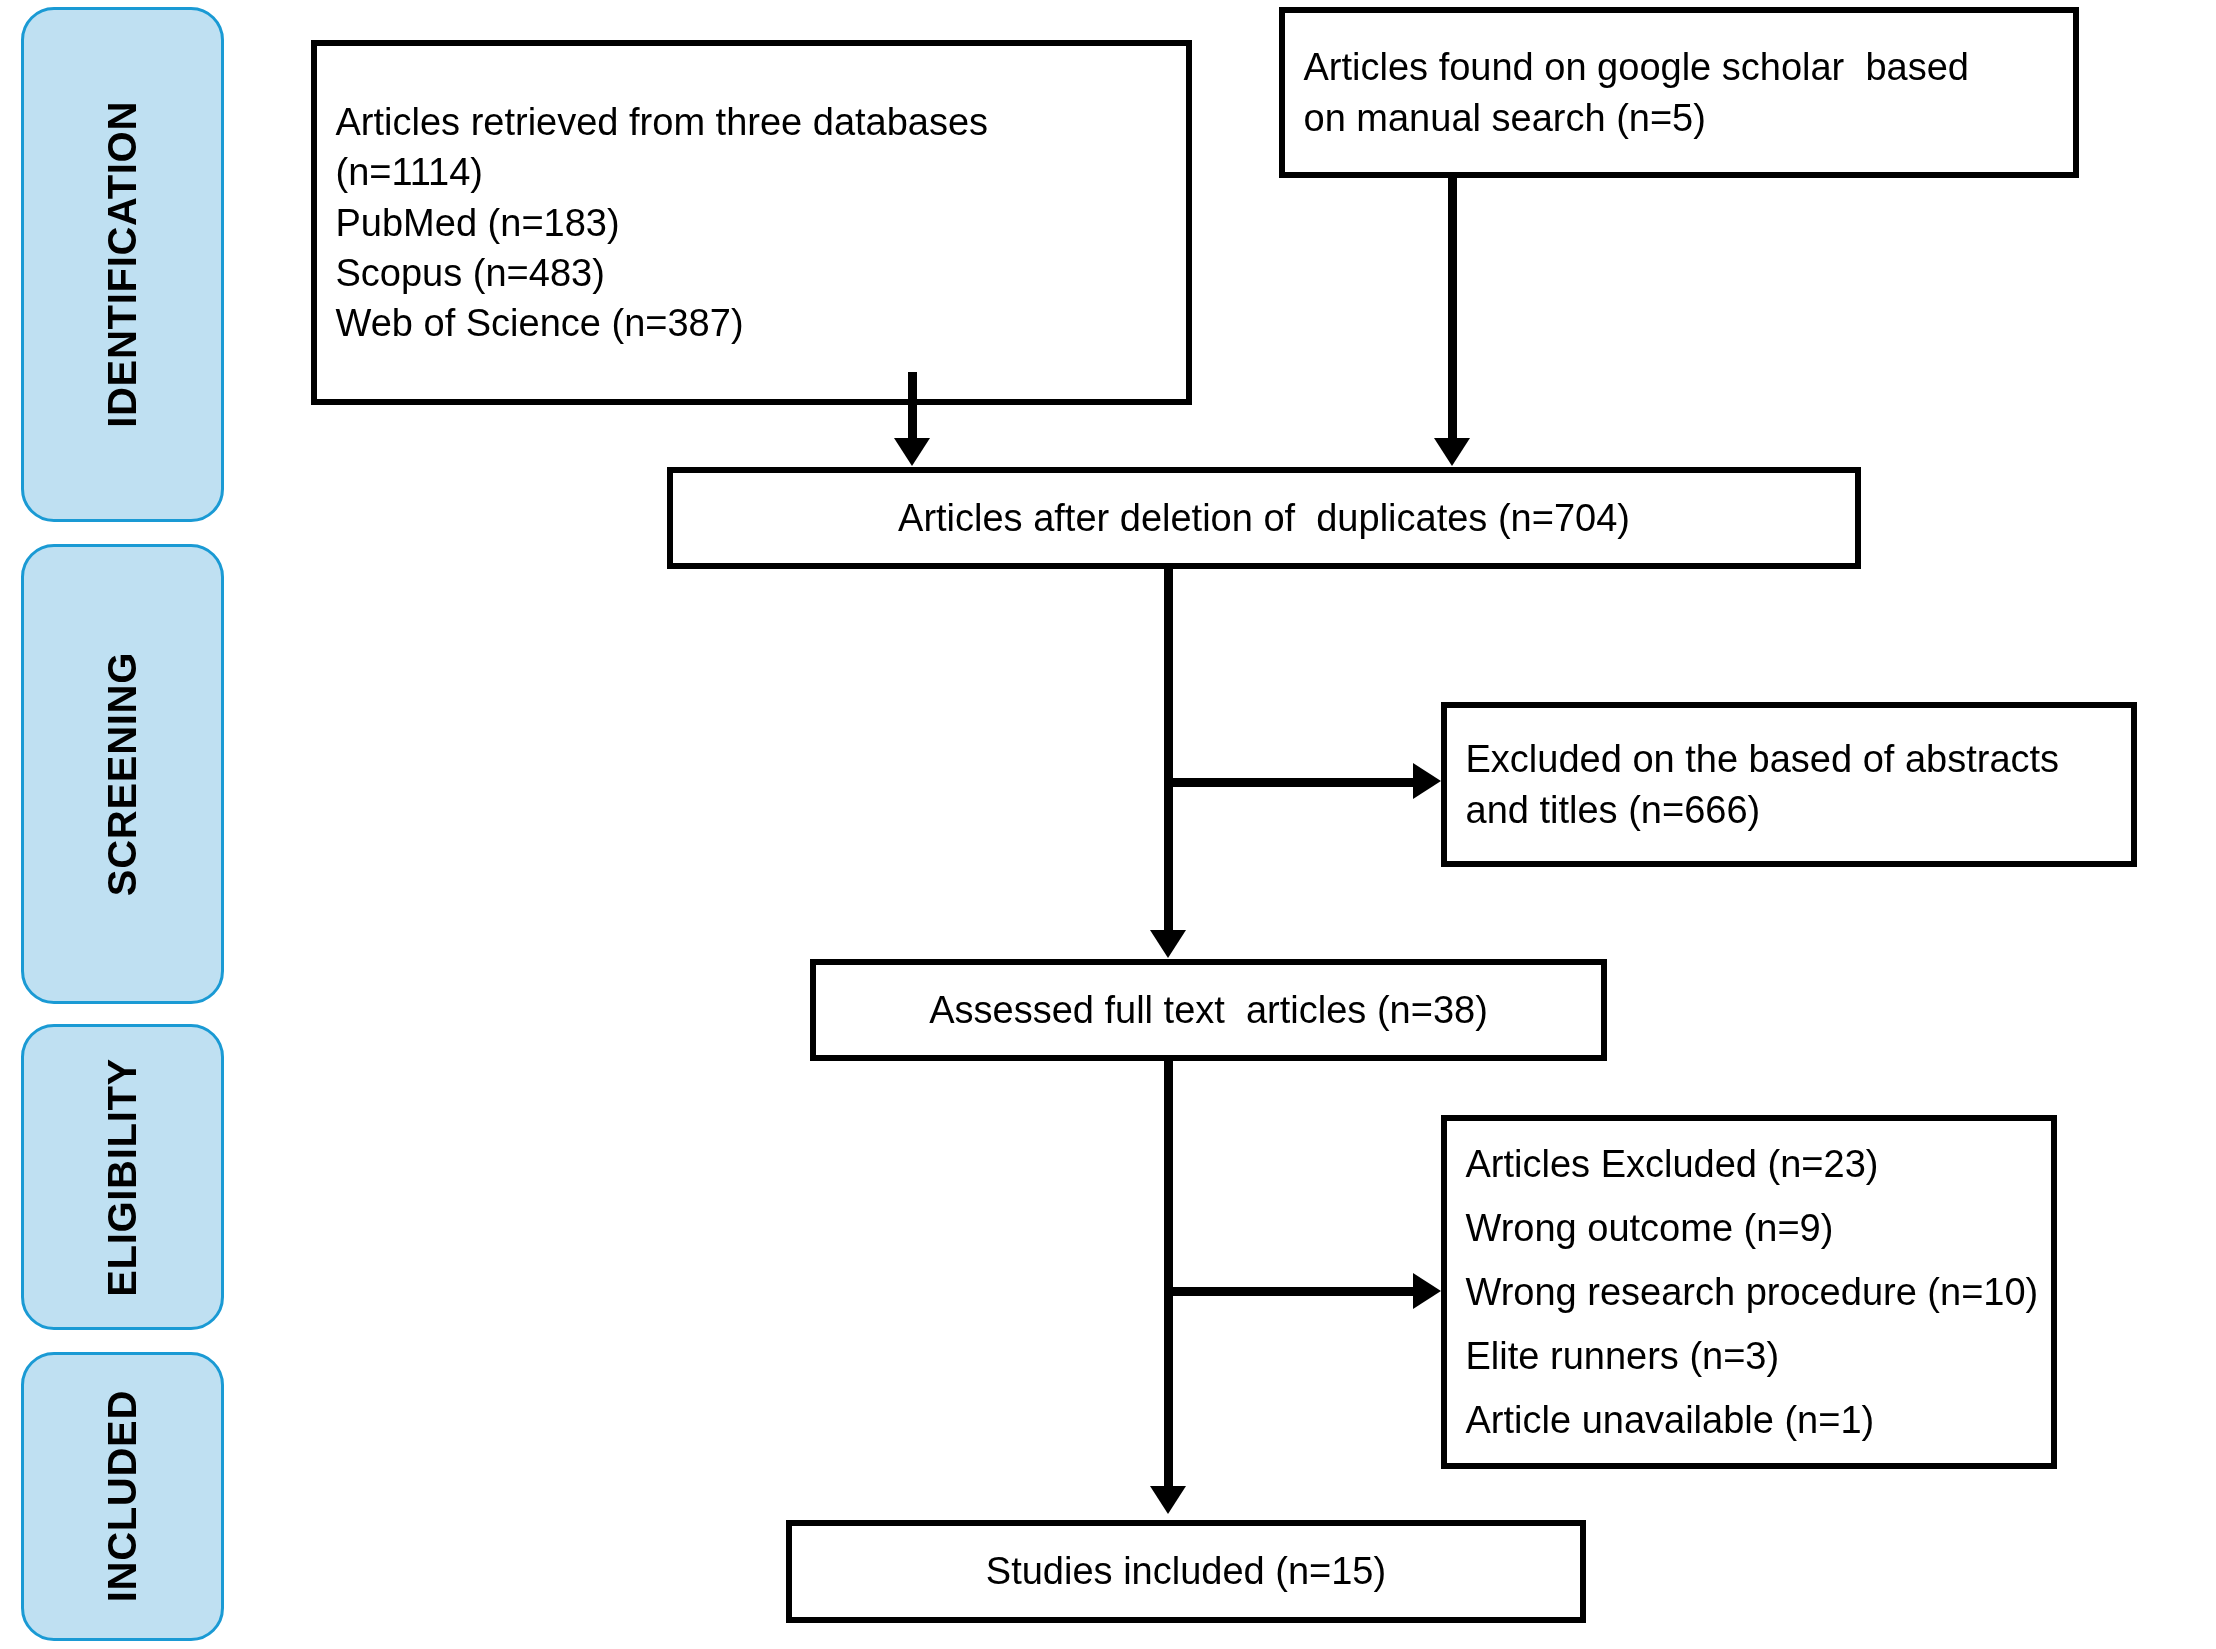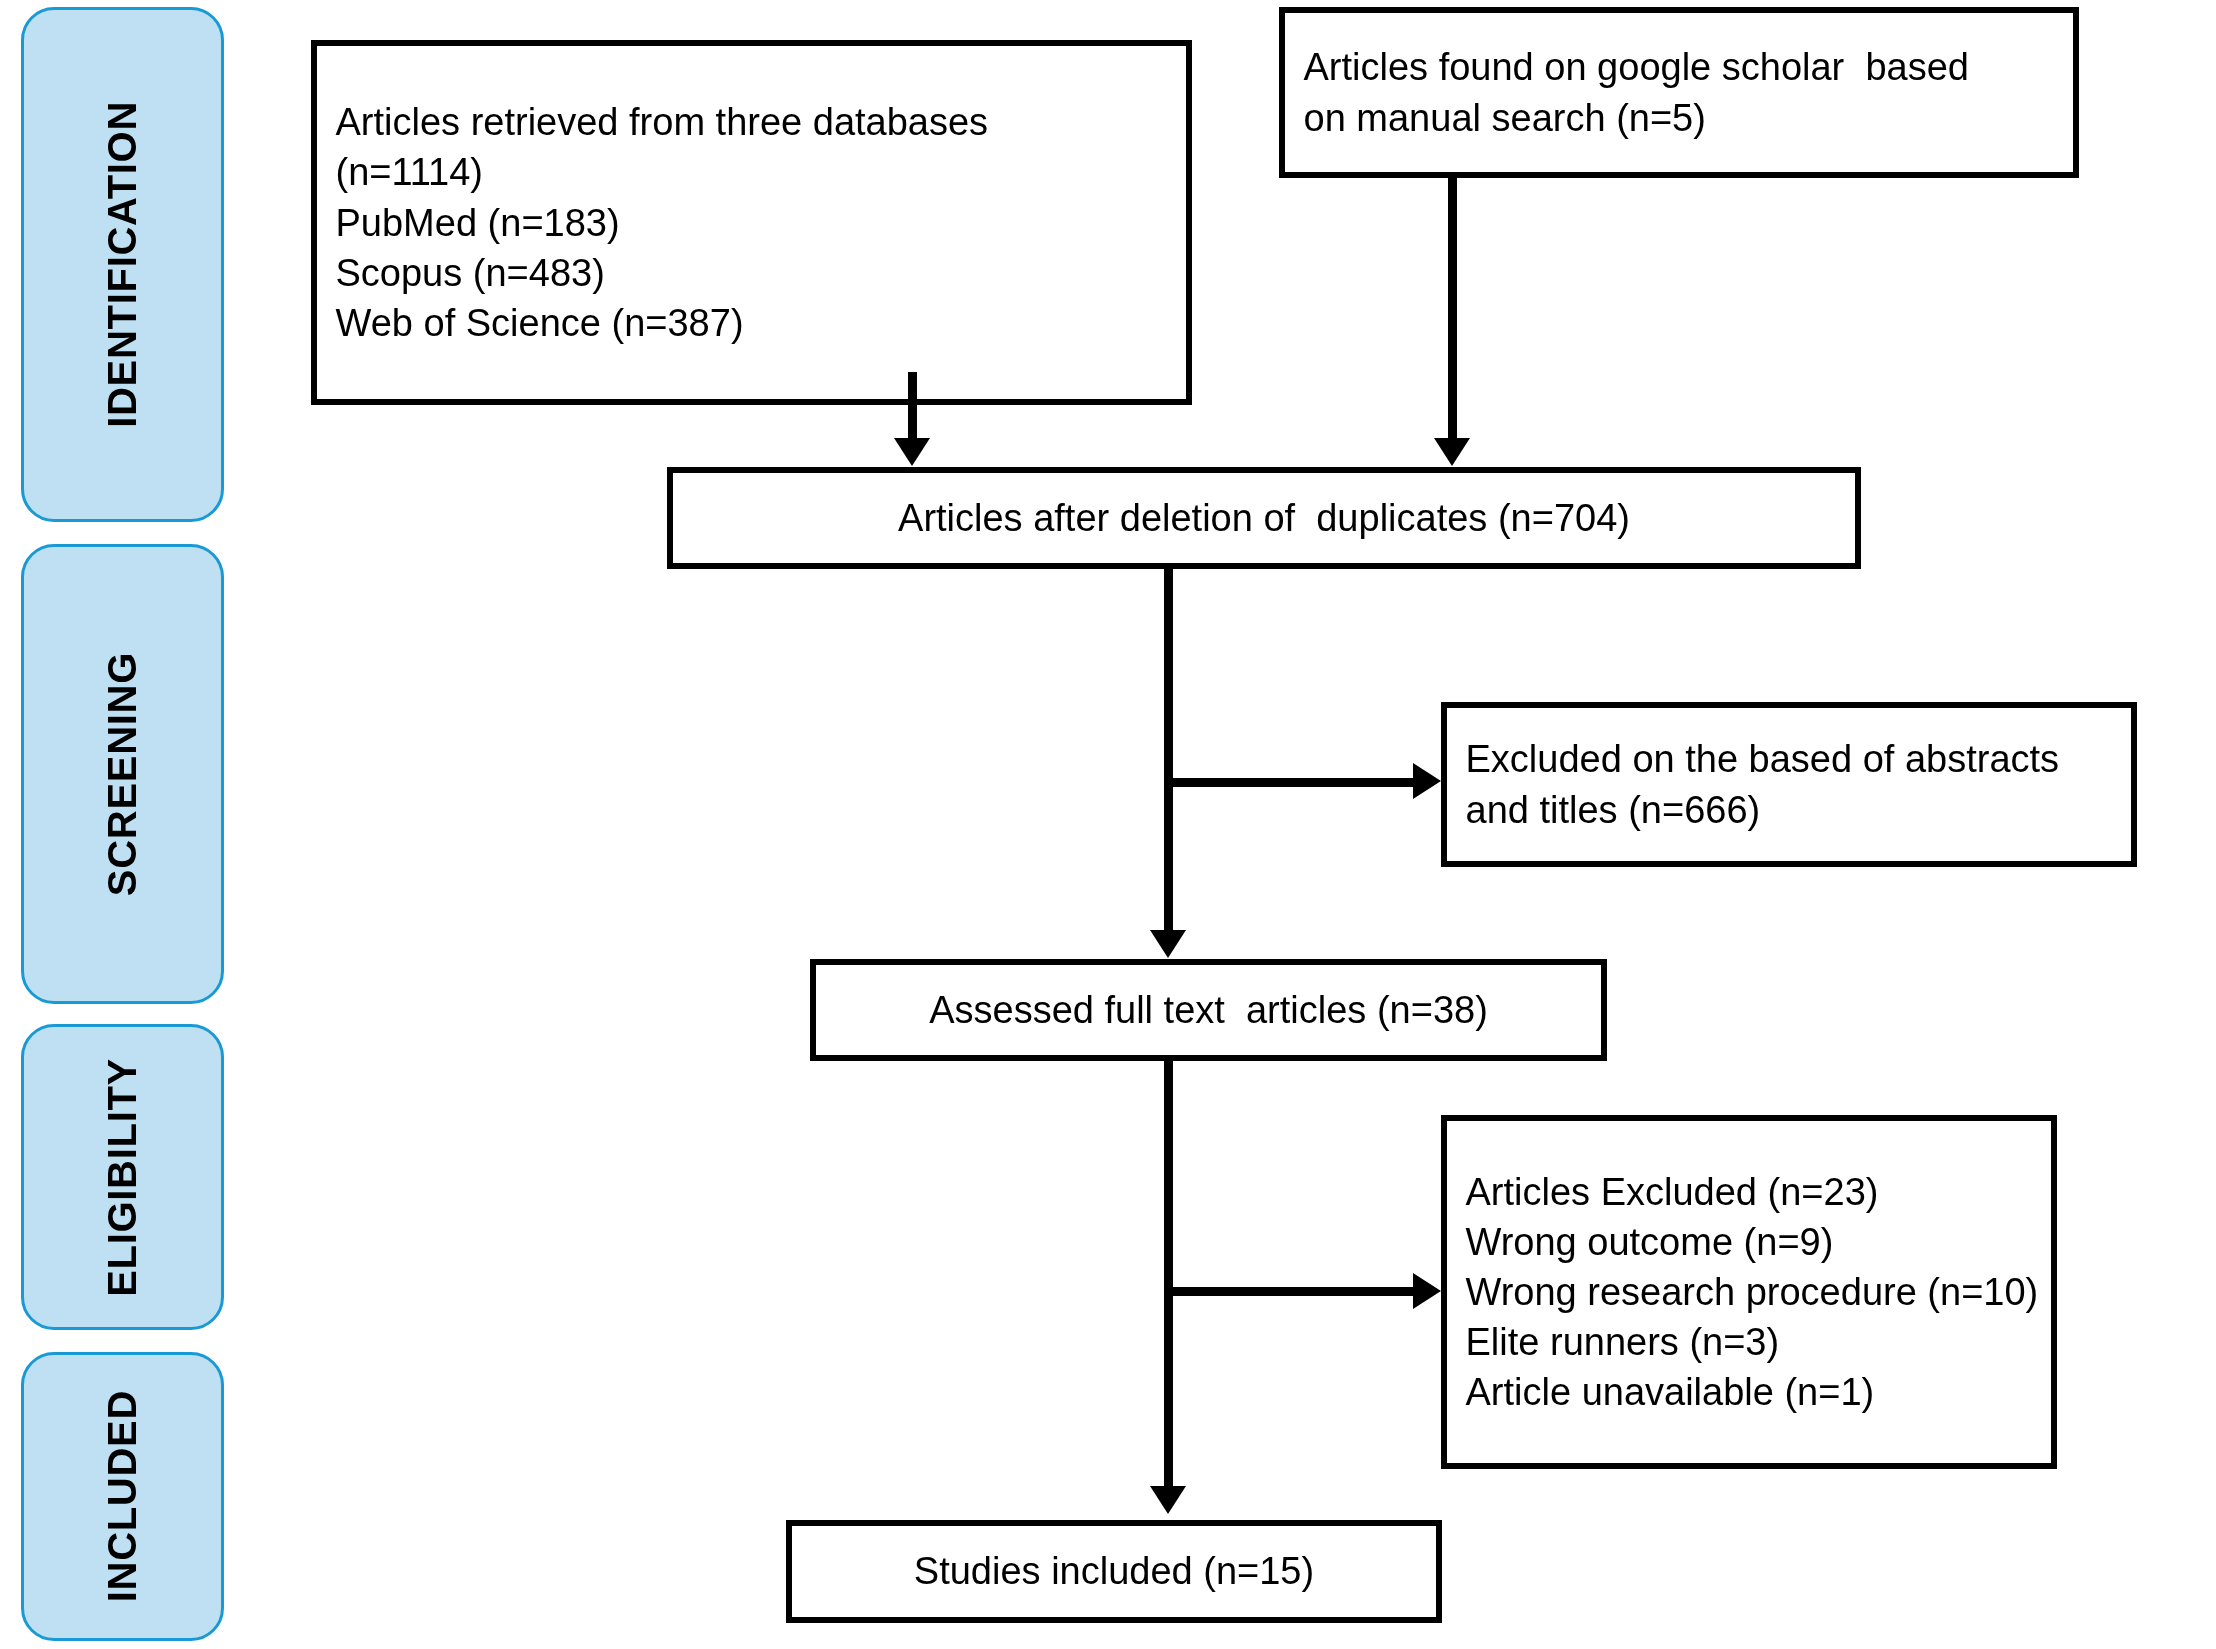--- a/index.html
+++ b/index.html
@@ -144,26 +144,26 @@
   <div class="flow-box center-text" style="left:810px; top:959px; width:797px; height:102px;">
     <div class="box-line">Assessed full text  articles (n=38)</div>
   </div>
 
   <div class="v-line" style="left:1164px; top:1060px; width:8.6px; height:442px;"></div>
   <div class="arrow-down" style="left:1150px; top:1486px;"></div>
 
   <div class="h-line" style="left:1164px; top:1287px; width:257px; height:8.6px;"></div>
   <div class="arrow-right" style="left:1413px; top:1273px;"></div>
 
-  <div class="flow-box" style="left:1441px; top:1115px; width:616px; height:354px;">
+  <div class="flow-box" style="left:1441px; top:1115px; width:616px; height:354px;gap:14px;">
     <div class="box-line pad-left">Articles Excluded (n=23)</div>
     <div class="box-line pad-left">Wrong outcome (n=9)</div>
     <div class="box-line pad-left">Wrong research procedure (n=10)</div>
     <div class="box-line pad-left">Elite runners (n=3)</div>
     <div class="box-line pad-left">Article unavailable (n=1)</div>
   </div>
 
-  <div class="flow-box center-text" style="left:786px; top:1520px; width:656px; height:103px;">
+  <div class="flow-box center-text" style="left:786px; top:1520px; width:800px; height:103px;">
     <div class="box-line">Studies included (n=15)</div>
   </div>
 
 </div>
 
 
 </body></html>

